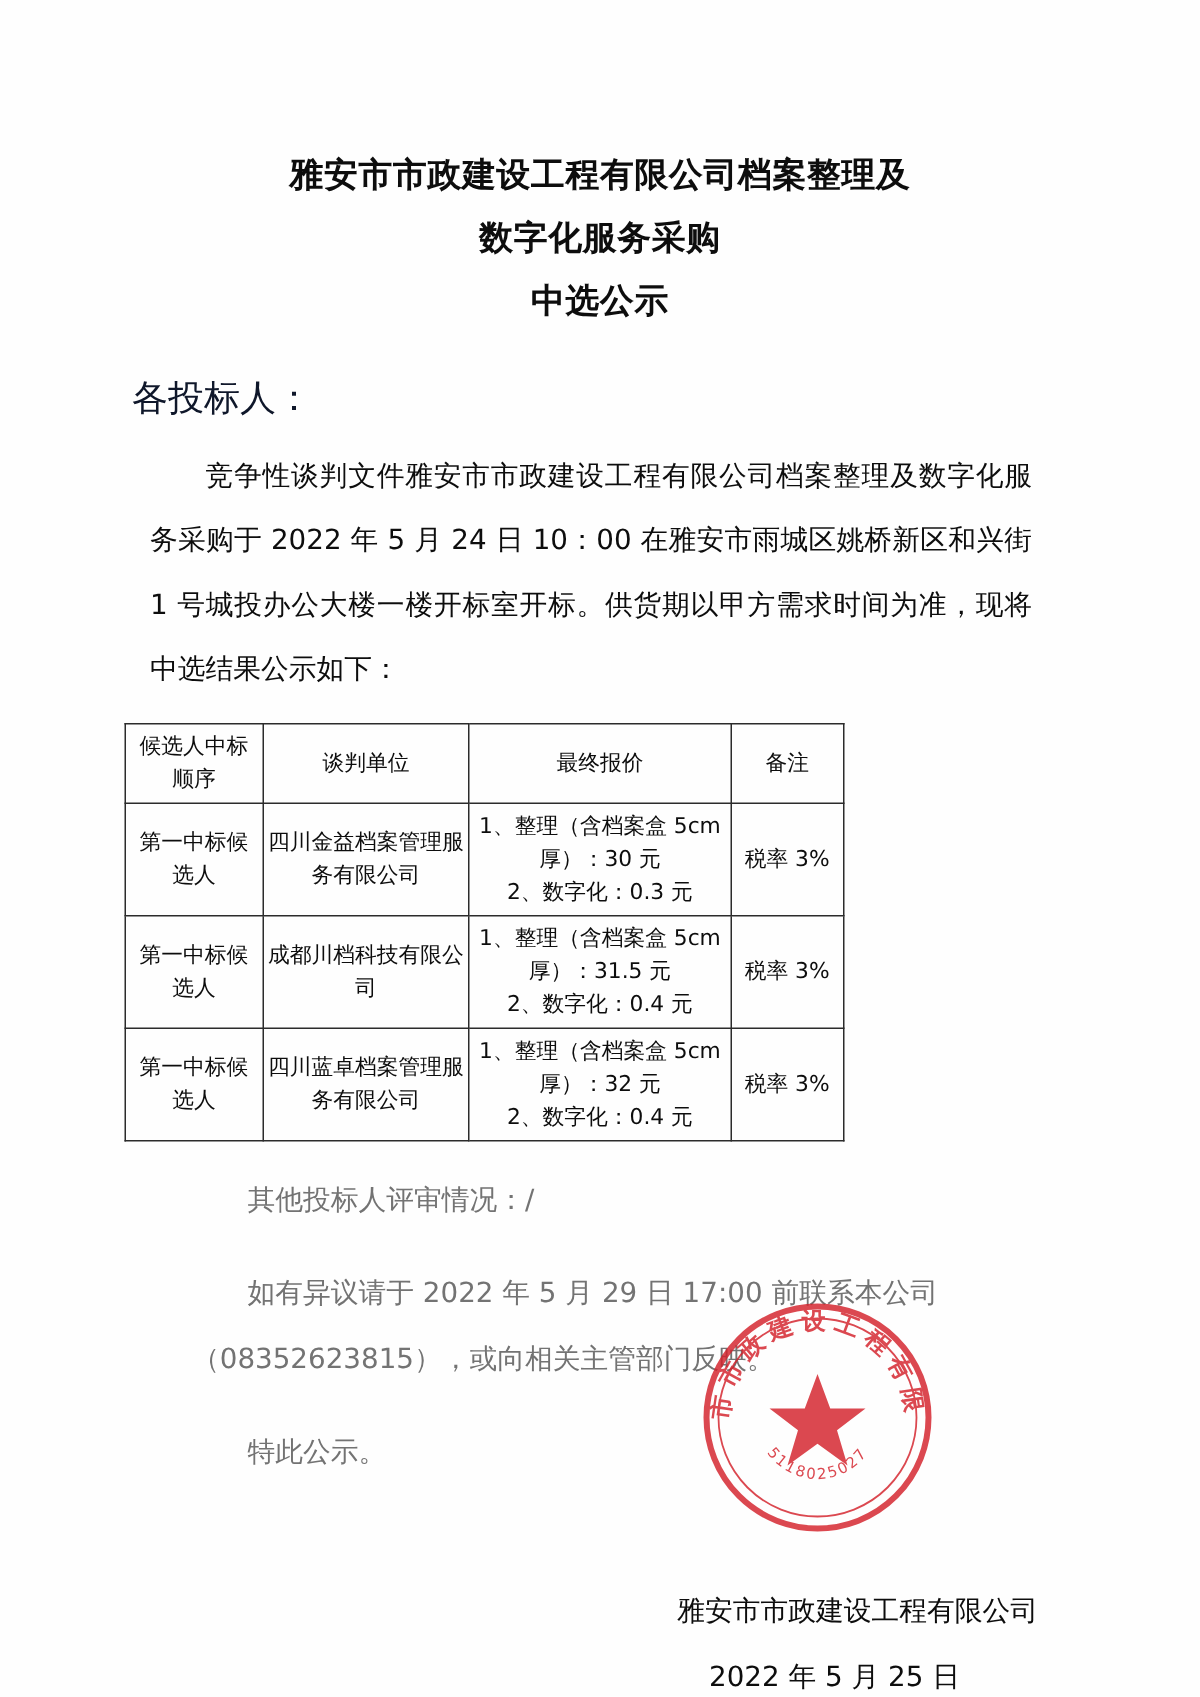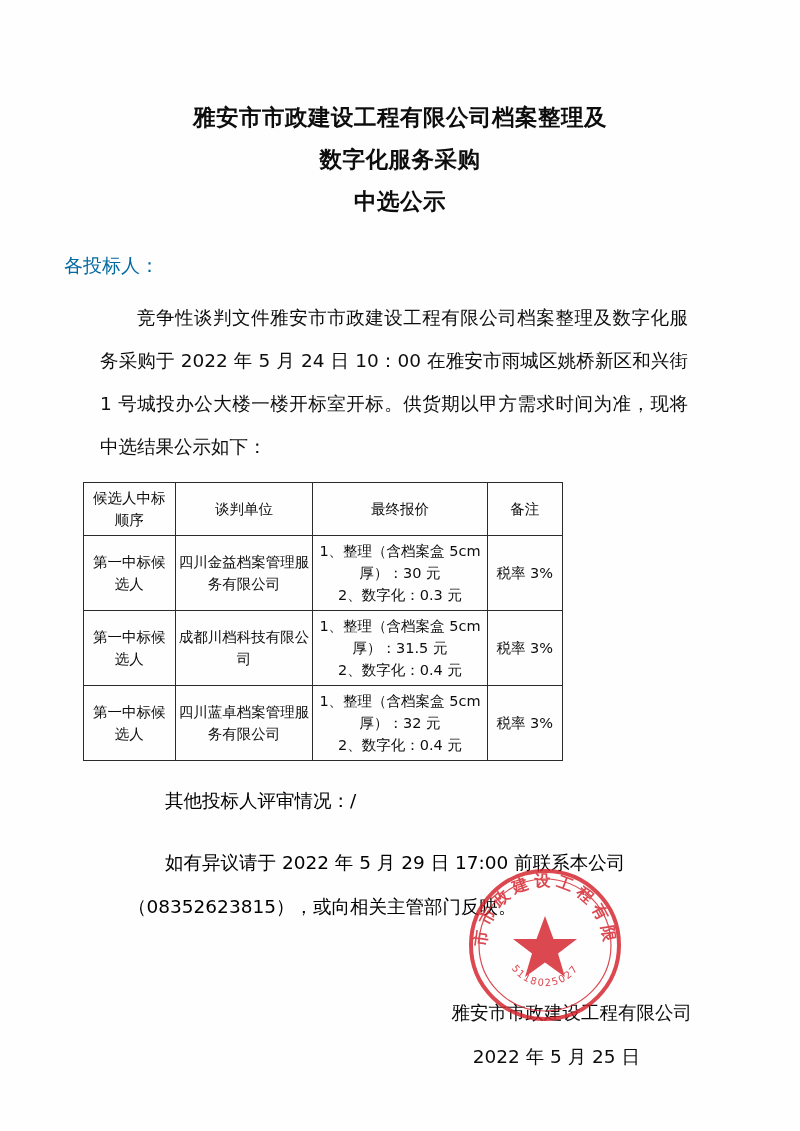--- a/index.html
+++ b/index.html
@@ -33,24 +33,24 @@
     font-size: 22.5px;
     line-height: 42px;
     letter-spacing: 0.5px;
     color: #0d0d0d;
   }
   .title-line {
     display: block;
   }
   .salutation {
     margin-top: 28px;
-    padding-left: 64px;
-    font-size: 19px;
+    padding-left: 88px;
+    font-size: 24px;
     line-height: 30px;
-    color: #0369a1;
+    color: #0f172a;
   }
   .body-para {
     margin-top: 16px;
     padding-left: 100px;
     padding-right: 112px;
     font-size: 18.5px;
     line-height: 43px;
     text-align: justify;
     text-indent: 37px;
     color: #0d0d0d;
@@ -82,21 +82,21 @@
     line-height: 22px;
   }
   .price-line { display: block; }
   .price-line.l2 { text-align: center; }
   .after-table {
     margin-top: 18px;
     padding-left: 128px;
     font-size: 18.5px;
     line-height: 44px;
     text-indent: 37px;
-    color: #000000;
+    color: #737373;
   }
   .signature {
     margin-top: 62px;
     padding-right: 108px;
     text-align: right;
     font-size: 18.5px;
     line-height: 44px;
     color: #0d0d0d;
   }
   .sig-line { display: block; }
@@ -169,20 +169,21 @@
               <span class="price-line">2、数字化：0.4 元</span>
             </td>
             <td>税率 3%</td>
           </tr>
         </tbody>
       </table>
     </div>
 
     <div class="after-table">其他投标人评审情况：/</div>
     <div class="after-table">如有异议请于 2022 年 5 月 29 日 17:00 前联系本公司（08352623815），或向相关主管部门反映。</div>
+    <div class="after-table">特此公示。</div>
 
     <div class="signature">
       <span class="sig-line">雅安市市政建设工程有限公司</span>
       <span class="sig-line sig-date">2022 年 5 月 25 日</span>
     </div>
   </div>
 
   <div class="seal">
     <svg width="158" height="158" viewBox="0 0 158 158" xmlns="http://www.w3.org/2000/svg">
       <defs>

